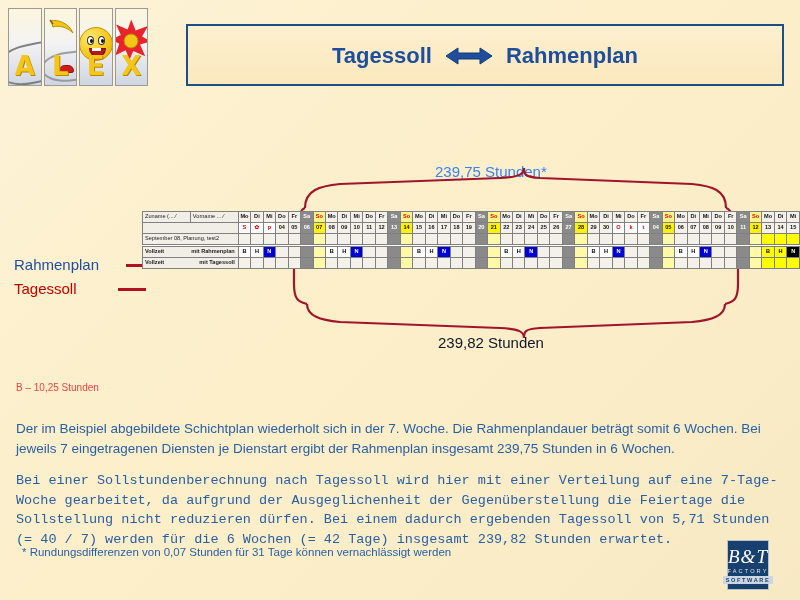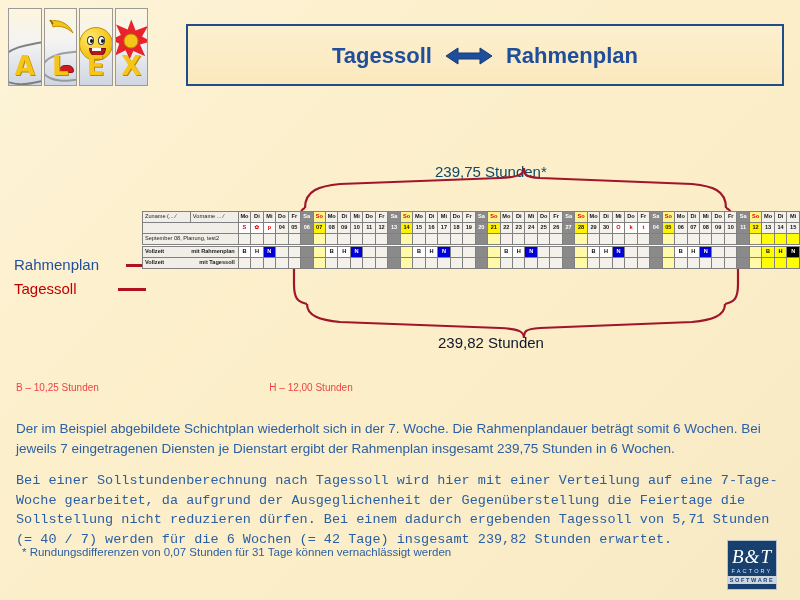--- a/index.html
+++ b/index.html
@@ -48,21 +48,21 @@
     position:absolute; left:186px; top:24px; width:598px; height:62px;
     border:2px solid #1f4e87; background:linear-gradient(180deg,#fdf0cf,#fbe8bd);
     display:flex; flex-direction:column; align-items:center; justify-content:center;
   }
   .title-line1{ color:#1f4e9c; font-weight:bold; font-size:22px; letter-spacing:.2px; line-height:1.1;}
   .title-line2{ color:#1f4e9c; font-weight:bold; font-size:22px; display:flex; align-items:center; gap:14px; line-height:1.1; margin-top:2px;}
   .dbl-arrow{ display:inline-block; width:46px; height:20px; position:relative; }
   .dbl-arrow svg{ display:block; }
 
   
-  .num-top{ position:absolute; left:435px; top:163px; font-size:15px; color:#0c4a6e; font-weight:normal; }
+  .num-top{ position:absolute; left:435px; top:163px; font-size:15px; color:#3b82f6; font-weight:normal; }
   .num-bottom{ position:absolute; left:438px; top:334px; font-size:15px; color:#0f172a; }
 
   
   .braces{ position:absolute; left:0; top:0; width:800px; height:600px; pointer-events:none; }
 
   
   .lbl-rahmen{ position:absolute; left:14px; top:256px; font-size:15px; color:#1f4e9c; }
   .lbl-tages{ position:absolute; left:14px; top:280px; font-size:15px; color:#c00000; }
   .dash-blue{ position:absolute; left:126px; top:264px; width:18px; height:3px; background:#b01020;}
   .dash-red{ position:absolute; left:118px; top:288px; width:28px; height:3px; background:#b01020;}
@@ -97,21 +97,21 @@
   .legend{ position:absolute; left:16px; top:382px; width:760px; display:flex; font-size:10px; color:#ef4444; }
   .legend div{ width:33.33%; }
 
   
   .para{ position:absolute; left:16px; width:766px; font-size:13.5px; color:#2a5fa5; line-height:1.45; }
   .p1{ top:419px; }
   .p2{ top:471px;font-family:Liberation Mono, monospace; }
   .foot{ position:absolute; left:22px; top:546px; font-size:11.5px; color:#2a5fa5; }
 
   
-  .bt{ position:absolute; left:727px; top:540px; width:50px; height:50px; background:#17406e; border:1px solid #b9c2cc;
+  .bt{ position:absolute; left:727px; top:540px; width:42px; height:50px; background:#17406e; border:1px solid #b9c2cc;
        display:flex; flex-direction:column; align-items:center; justify-content:center; }
   .bt .mark{ color:#fff; font-family:"Liberation Serif", serif; font-style:italic; font-size:19px; line-height:1; letter-spacing:1px;}
   .bt .f1{ color:#dbe4ee; font-size:5.6px; letter-spacing:2.1px; margin-top:2px; }
   .bt .f2{ background:#cdd6e0; color:#17406e; font-size:5.6px; letter-spacing:1.6px; padding:1px 3px; margin-top:2px; font-weight:bold; }
 </style>
 </head>
 <body>
 
 <div class="alex-logo">
   <div class="alex-tile">
@@ -422,21 +422,20 @@
           <td class="daycol cell" style="background: rgb(255, 255, 0); color: rgb(0, 0, 0);"></td>
           <td class="daycol cell" style="background: rgb(255, 255, 0); color: rgb(0, 0, 0);"></td>
           <td class="daycol cell" style="background: rgb(255, 255, 0); color: rgb(0, 0, 0);"></td>
         </tr>
       </tbody>
   </table>
 </div>
 
 <div class="legend">
   <div>B – 10,25 Stunden</div>
-  <div>H – 12,00 Stunden</div>
 </div>
 
 <div class="para p1">Der im Beispiel abgebildete Schichtplan wiederholt sich in der 7. Woche. Die Rahmenplandauer beträgt somit 6 Wochen. Bei jeweils 7 eingetragenen Diensten je Dienstart ergibt der Rahmenplan insgesamt 239,75 Stunden in 6 Wochen.</div>
 <div class="para p2">Bei einer Sollstundenberechnung nach Tagessoll wird hier mit einer Verteilung auf eine 7-Tage-Woche gearbeitet, da aufgrund der Ausgeglichenheit der Gegenüberstellung die Feiertage die Sollstellung nicht reduzieren dürfen. Bei einem dadurch ergebenden Tagessoll von 5,71 Stunden (= 40 / 7) werden für die 6 Wochen (= 42 Tage) insgesamt 239,82 Stunden erwartet.</div>
 <div class="foot">* Rundungsdifferenzen von 0,07 Stunden für 31 Tage können vernachlässigt werden</div>
 
 <div class="bt">
   <div class="mark">B&amp;T</div>
   <div class="f1">FACTORY</div>
   <div class="f2">SOFTWARE</div>

